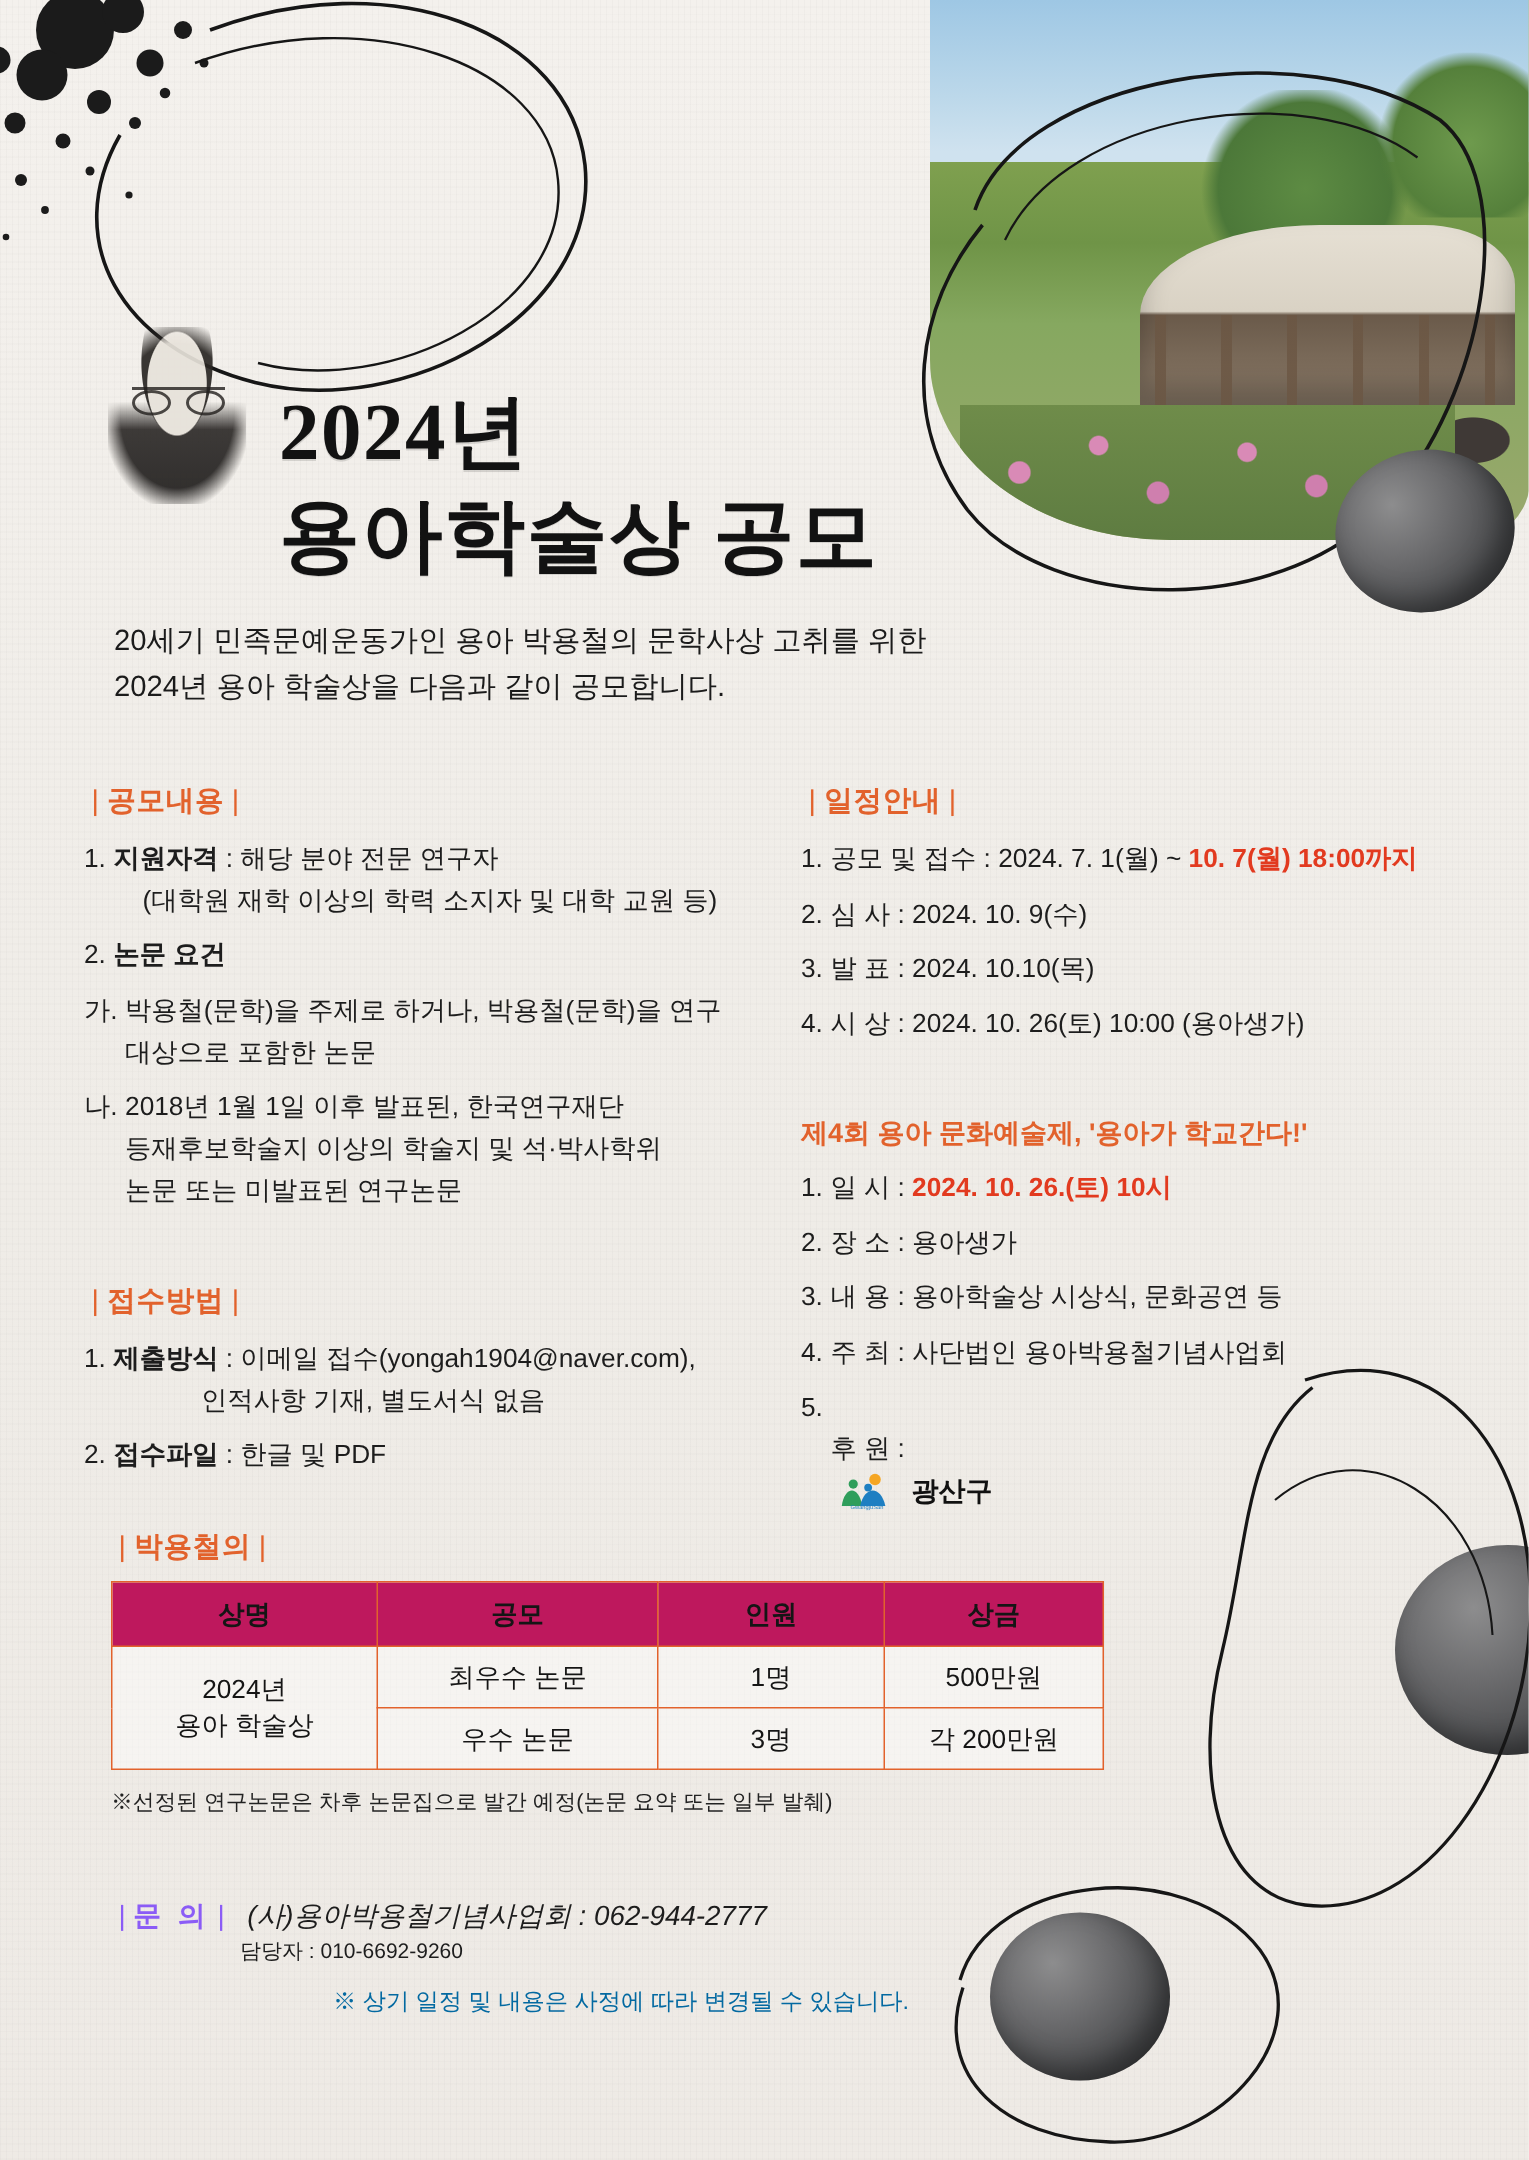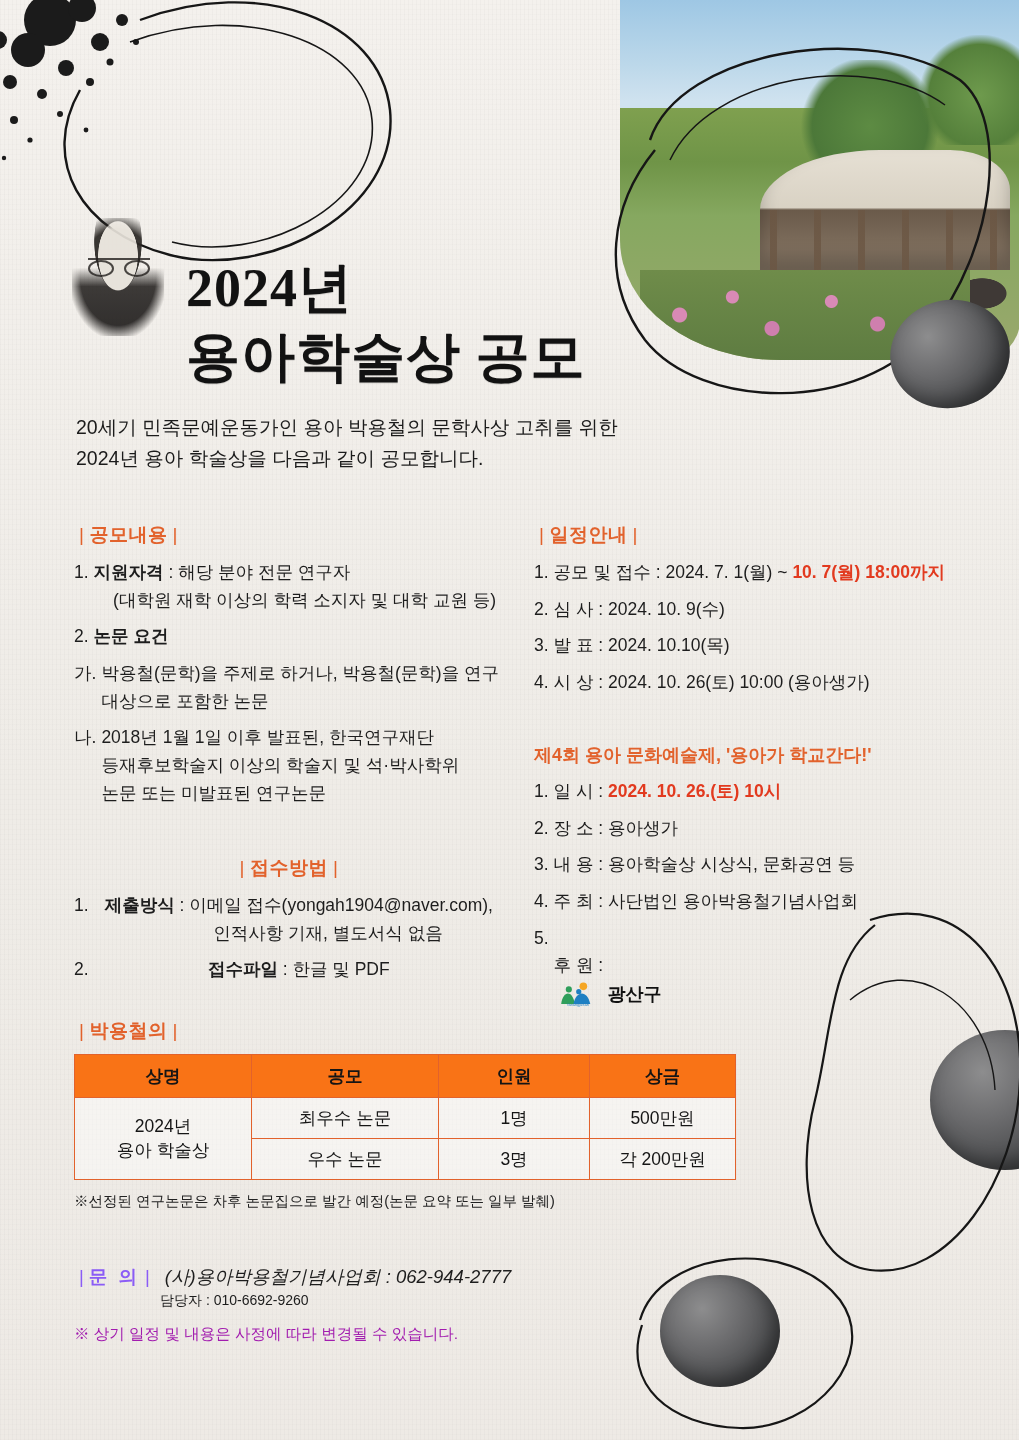--- a/index.html
+++ b/index.html
@@ -156,23 +156,23 @@
     font-size: 17.5px;
     line-height: 1.58;
   }
 
   .item { margin-top: 9px; display: flex; }
   .item .num { flex: 0 0 auto; padding-right: 5px; }
   .item .txt { flex: 1 1 auto; white-space: pre-line; }
   .b { font-weight: 700; }
 
   
-  #left-col { top: 520px; left: 74px; width: 430px; }
+  #left-col { top: 520px; left: 56px; width: 430px; }
   #left-col .sec-head { margin-bottom: 4px; }
-  #apply-method { margin-top: 46px; text-align: center; }
+  #apply-method { margin-top: 46px; }
 
   
   #right-col { top: 520px; left: 534px; width: 430px; }
   .hot { color: #e23a1f; font-weight: 700; }
   .fest-title {
     margin-top: 44px;
     font-size: 18px;
     font-weight: 700;
     color: #e2622c;
     margin-bottom: 6px;
@@ -197,39 +197,39 @@
     background: rgba(255,255,255,0.45);
   }
   table.award th, table.award td {
     border: 1.4px solid #e2622c;
     text-align: center;
     font-size: 17.5px;
     padding: 8px 4px;
     color: #151515;
   }
   table.award thead th {
-    background: #f97316;
+    background: #be185d;
     font-weight: 700;
     padding: 9px 4px;
   }
   td.award-name { font-weight: 500; line-height: 1.35; white-space: pre-line; }
   .note {
     margin-top: 12px;
     font-size: 14.5px;
     color: #222;
   }
 
   
   #contact { position: absolute; top: 1262px; left: 74px; width: 680px; }
   #contact .row { display: flex; font-size: 18.5px; line-height: 1.6; }
   #contact .label { color: #8b5cf6; font-weight: 700; letter-spacing: 3px; flex: 0 0 auto; }
   #contact .label .bar { letter-spacing: 0; padding: 0 5px; font-weight: 400; }
   #contact .value { padding-left: 10px; font-style: italic; }
   #contact .sub { padding-left: 86px; font-size: 14px; }
-  #contact .footnote { margin-top: 14px; font-size: 15.5px; color: #a21caf; }
+  #contact .footnote { margin-top: 14px; font-size: 15.5px; color: #0369a1; text-align: center; }
 </style>
 </head>
 <body>
 
 <div class="paper-texture"></div>
 
 <div class="photo-clip deco">
   <div class="photo-sky"></div>
   <div class="tree-1"></div>
   <div class="tree-2"></div>

